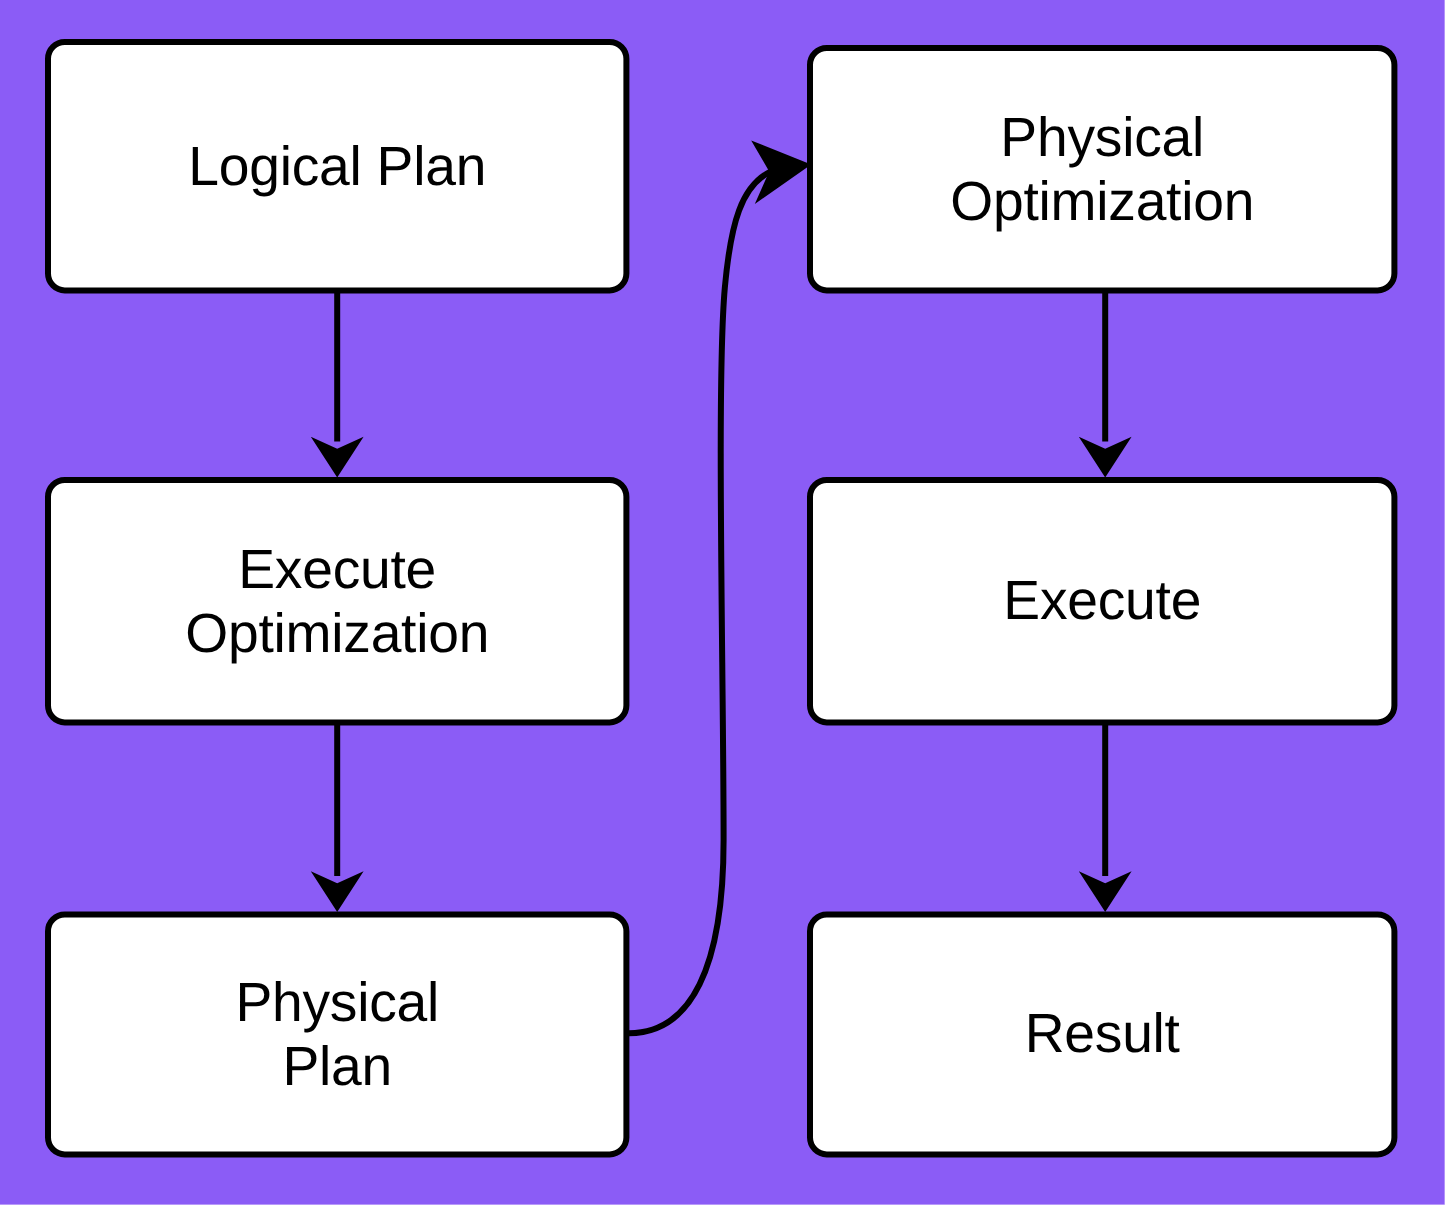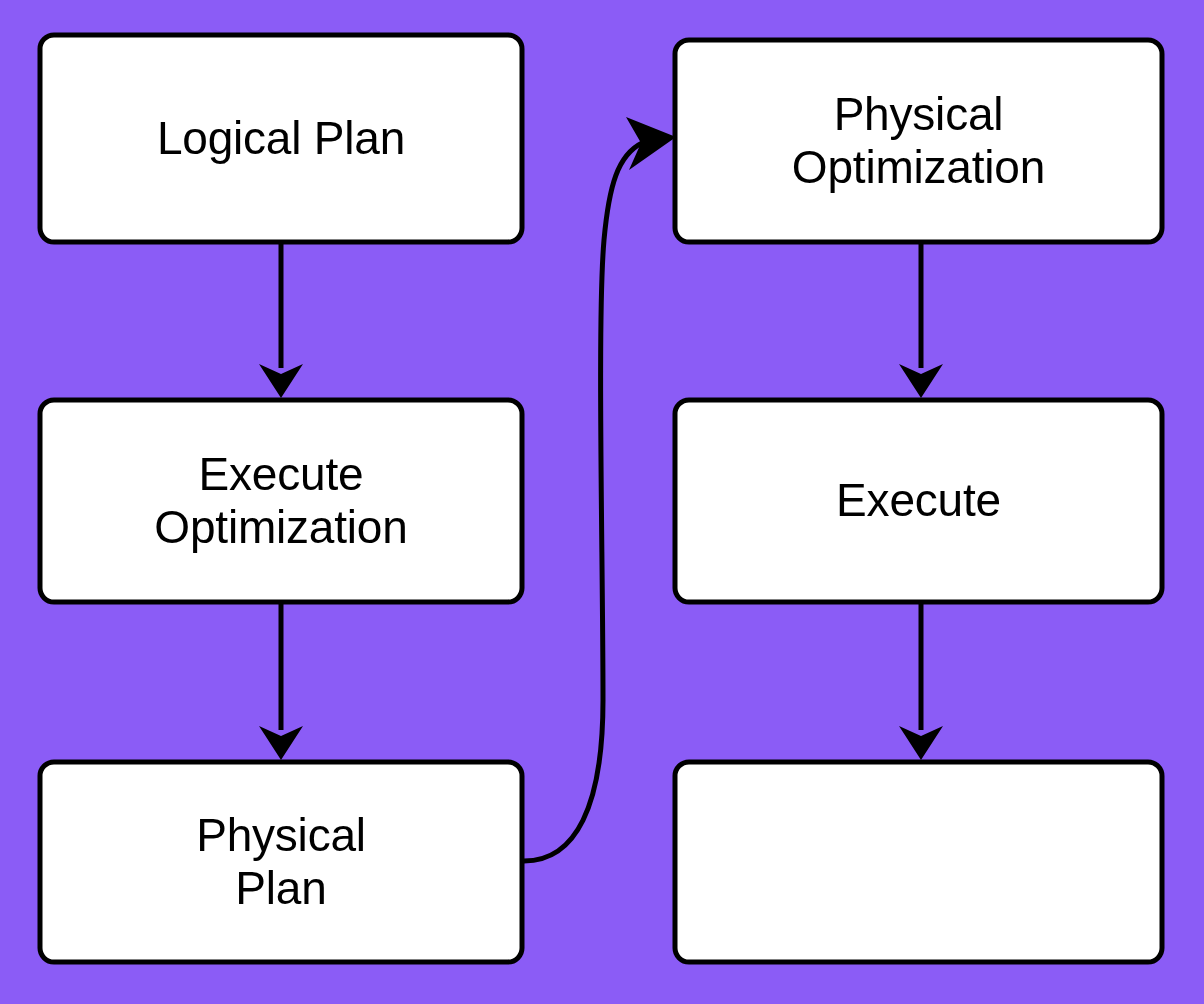--- a/index.html
+++ b/index.html
@@ -110,14 +110,15 @@
 Optimization</div>
 
   <div class="node-label" style="left:40px; top:762px; width:482px; height:200px;">Physical
 Plan</div>
 
   <div class="node-label" style="left:675px; top:40px; width:487px; height:202px;">Physical
 Optimization</div>
 
   <div class="node-label" style="left:675px; top:400px; width:487px; height:202px;">Execute</div>
 
+  <div class="node-label" style="left:675px; top:762px; width:487px; height:200px;">Result</div>
 
 </div>
 
 </body></html>

